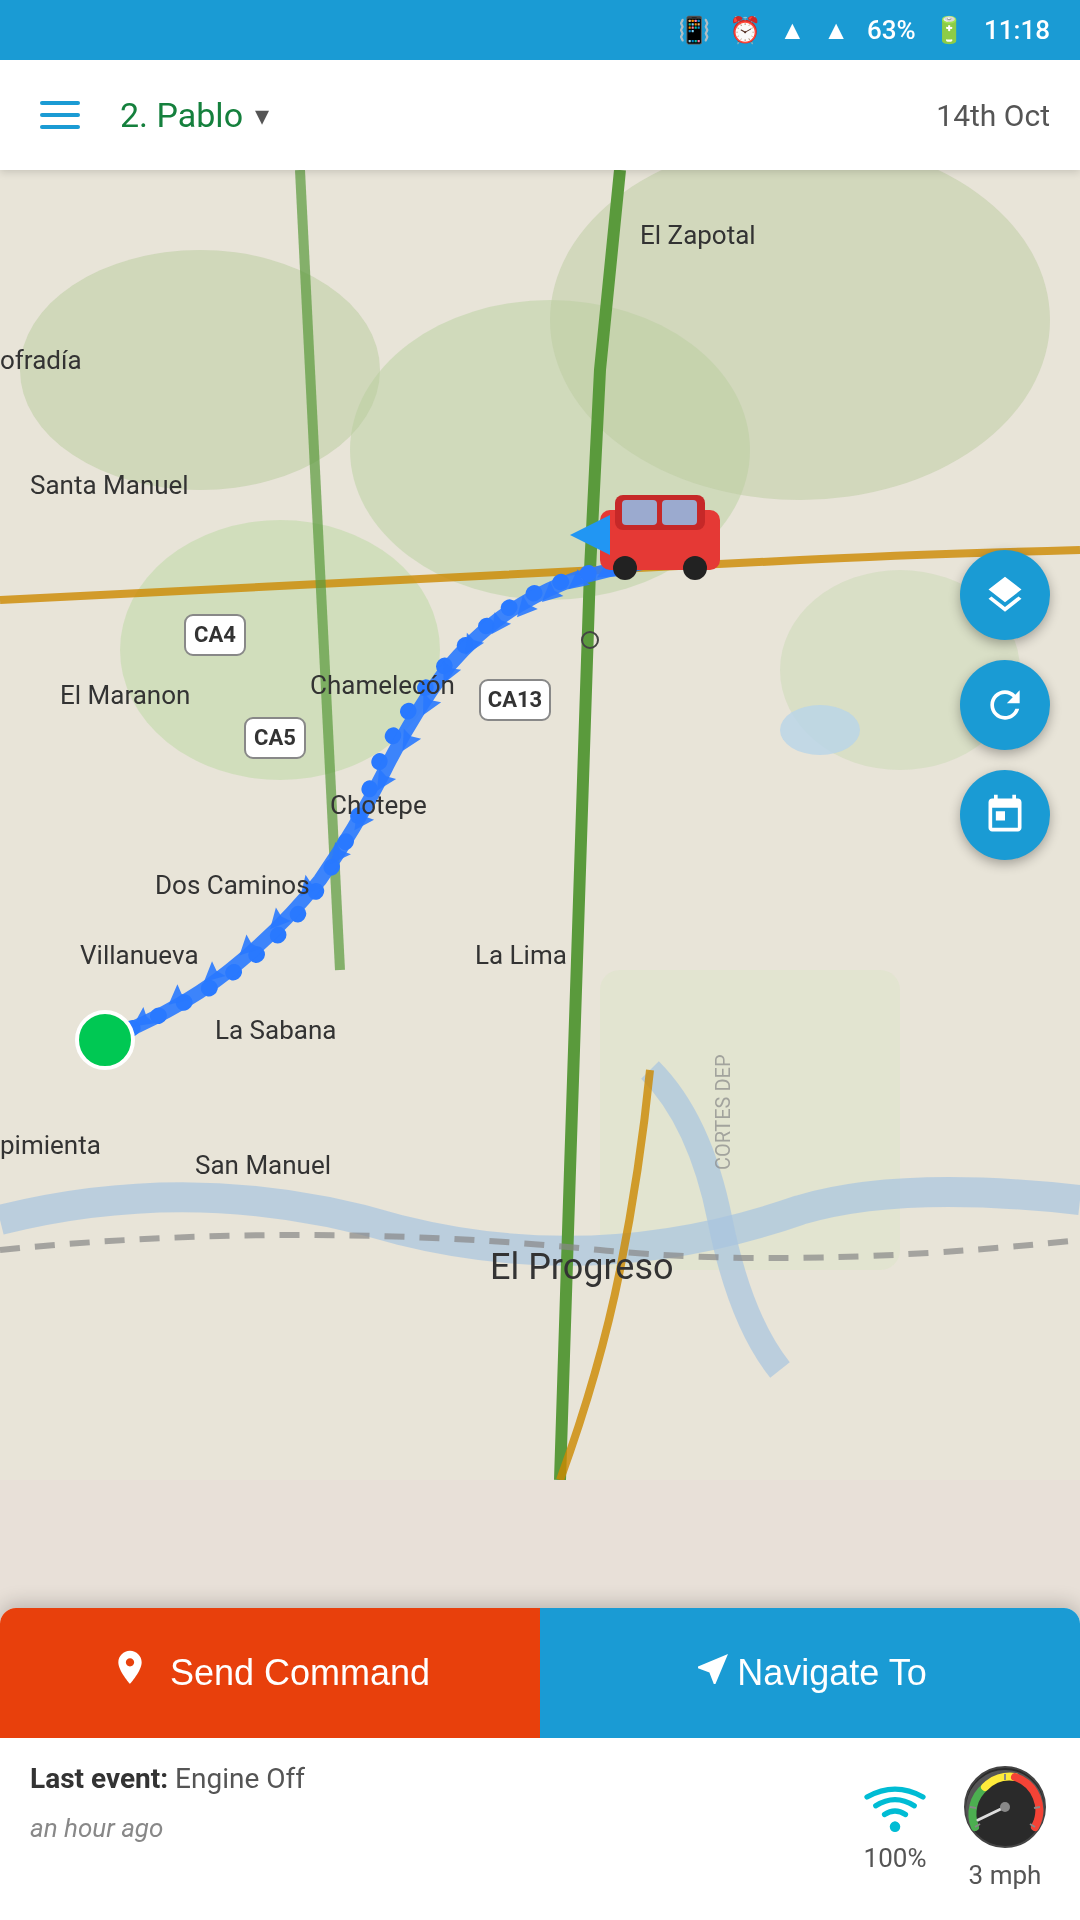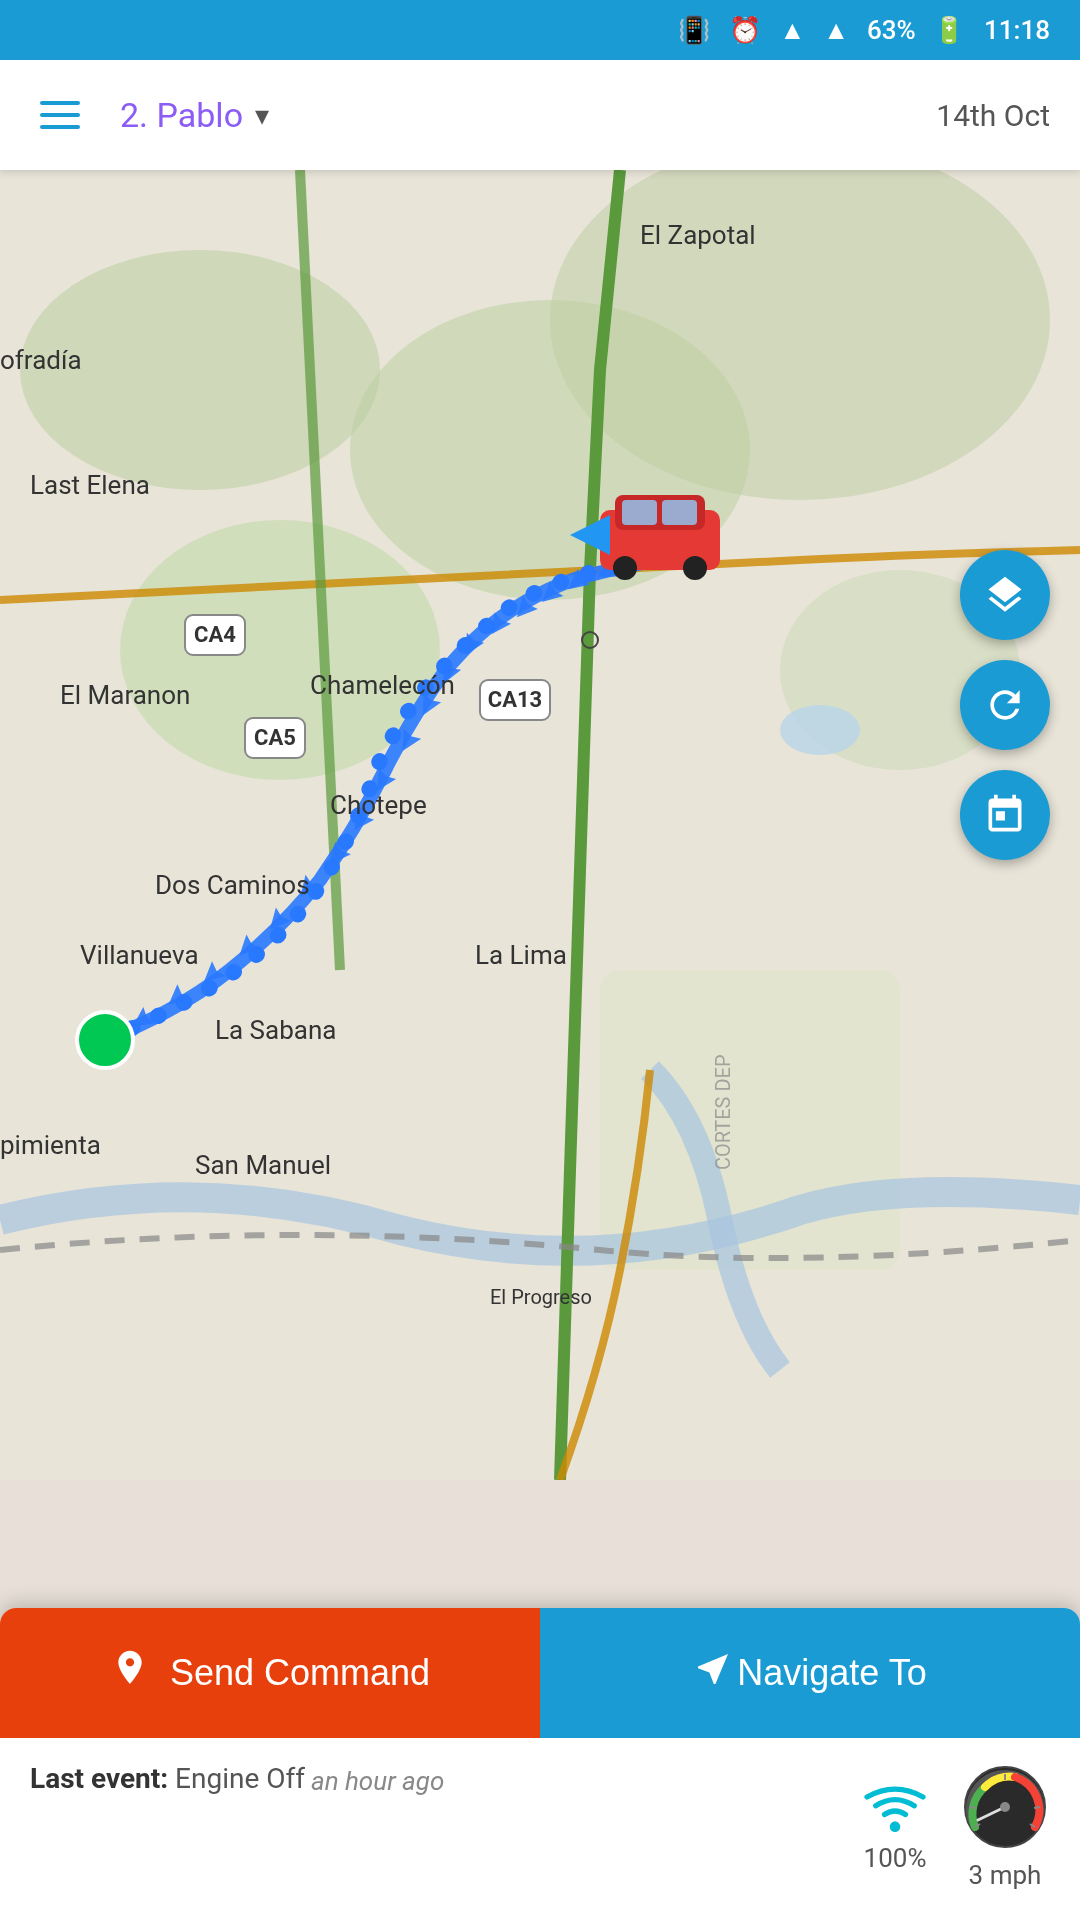--- a/index.html
+++ b/index.html
@@ -63,21 +63,21 @@
       border-radius: 2px;
     }
     .vehicle-selector {
       flex: 1;
       display: flex;
       align-items: center;
       gap: 12px;
     }
     .vehicle-name {
       font-size: 34px;
-      color: #8b5cf6;
+      color: #15803d;
       font-weight: 400;
     }
     .dropdown-arrow {
       font-size: 28px;
       color: #555;
     }
     .date-text {
       font-size: 30px;
       color: #555;
     }
@@ -197,22 +197,22 @@
 
     
     .info-section {
       padding: 24px 30px 10px 30px;
       display: flex;
       align-items: flex-start;
       justify-content: space-between;
     }
     .info-left {
       display: flex;
-      flex-direction: row;
-      gap: 6px;
+      flex-direction: column;
+      gap: 14px;
     }
     .info-row {
       font-size: 28px;
       color: #555;
     }
     .info-row .label {
       font-weight: 700;
       color: #333;
     }
     .timestamp {
@@ -365,31 +365,31 @@
       <polygon points="-30,45 10,25 10,65" fill="#2196f3"></polygon>
     </g>
 
     <circle cx="590" cy="470" r="8" fill="none" stroke="#444" stroke-width="2"></circle>
 
     <text x="730" y="1000" font-size="20" fill="#888" transform="rotate(-90, 730, 1000)" opacity="0.7">CORTES DEP</text>
   </svg>
 
   <div class="map-label" style="top:50px; left:640px;">El Zapotal</div>
   <div class="map-label" style="top:175px; left:0px;">ofradía</div>
-  <div class="map-label" style="top:300px; left:30px;">Last Elena</div>
+  <div class="map-label" style="top:300px; left:30px;">Santa Manuel</div>
   <div class="map-label" style="top:510px; left:60px;">El Maranon</div>
   <div class="map-label" style="top:500px; left:310px;">Chamelecón</div>
   <div class="map-label" style="top:620px; left:330px;">Chotepe</div>
   <div class="map-label" style="top:700px; left:155px;">Dos Caminos</div>
   <div class="map-label" style="top:770px; left:475px;">La Lima</div>
   <div class="map-label" style="top:770px; left:80px;">Villanueva</div>
   <div class="map-label" style="top:845px; left:215px;">La Sabana</div>
   <div class="map-label" style="top:960px; left:0px;">pimienta</div>
   <div class="map-label" style="top:980px; left:195px;">San Manuel</div>
-  <div class="map-label" style="top:1115px; left:490px; font-size:20px;">El Progreso</div>
+  <div class="map-label" style="top:1076px; left:490px; font-size:36px;">El Progreso</div>
 
   <div class="fab-container">
     <button class="fab-btn">
       <svg viewBox="0 0 24 24">
         <path d="M11.99 18.54l-7.37-5.73L3 14.07l9 7 9-7-1.63-1.27-7.38 5.74zM12 16l7.36-5.73L21 9l-9-7-9 7 1.63 1.27L12 16z"></path>
       </svg>
     </button>
     <button class="fab-btn">
       <svg viewBox="0 0 24 24">
         <path d="M17.65 6.35C16.2 4.9 14.21 4 12 4c-4.42 0-7.99 3.58-7.99 8s3.57 8 7.99 8c3.73 0 6.84-2.55 7.73-6h-2.08c-.82 2.33-3.04 4-5.65 4-3.31 0-6-2.69-6-6s2.69-6 6-6c1.66 0 3.14.69 4.22 1.78L13 11h7V4l-2.35 2.35z"></path>

